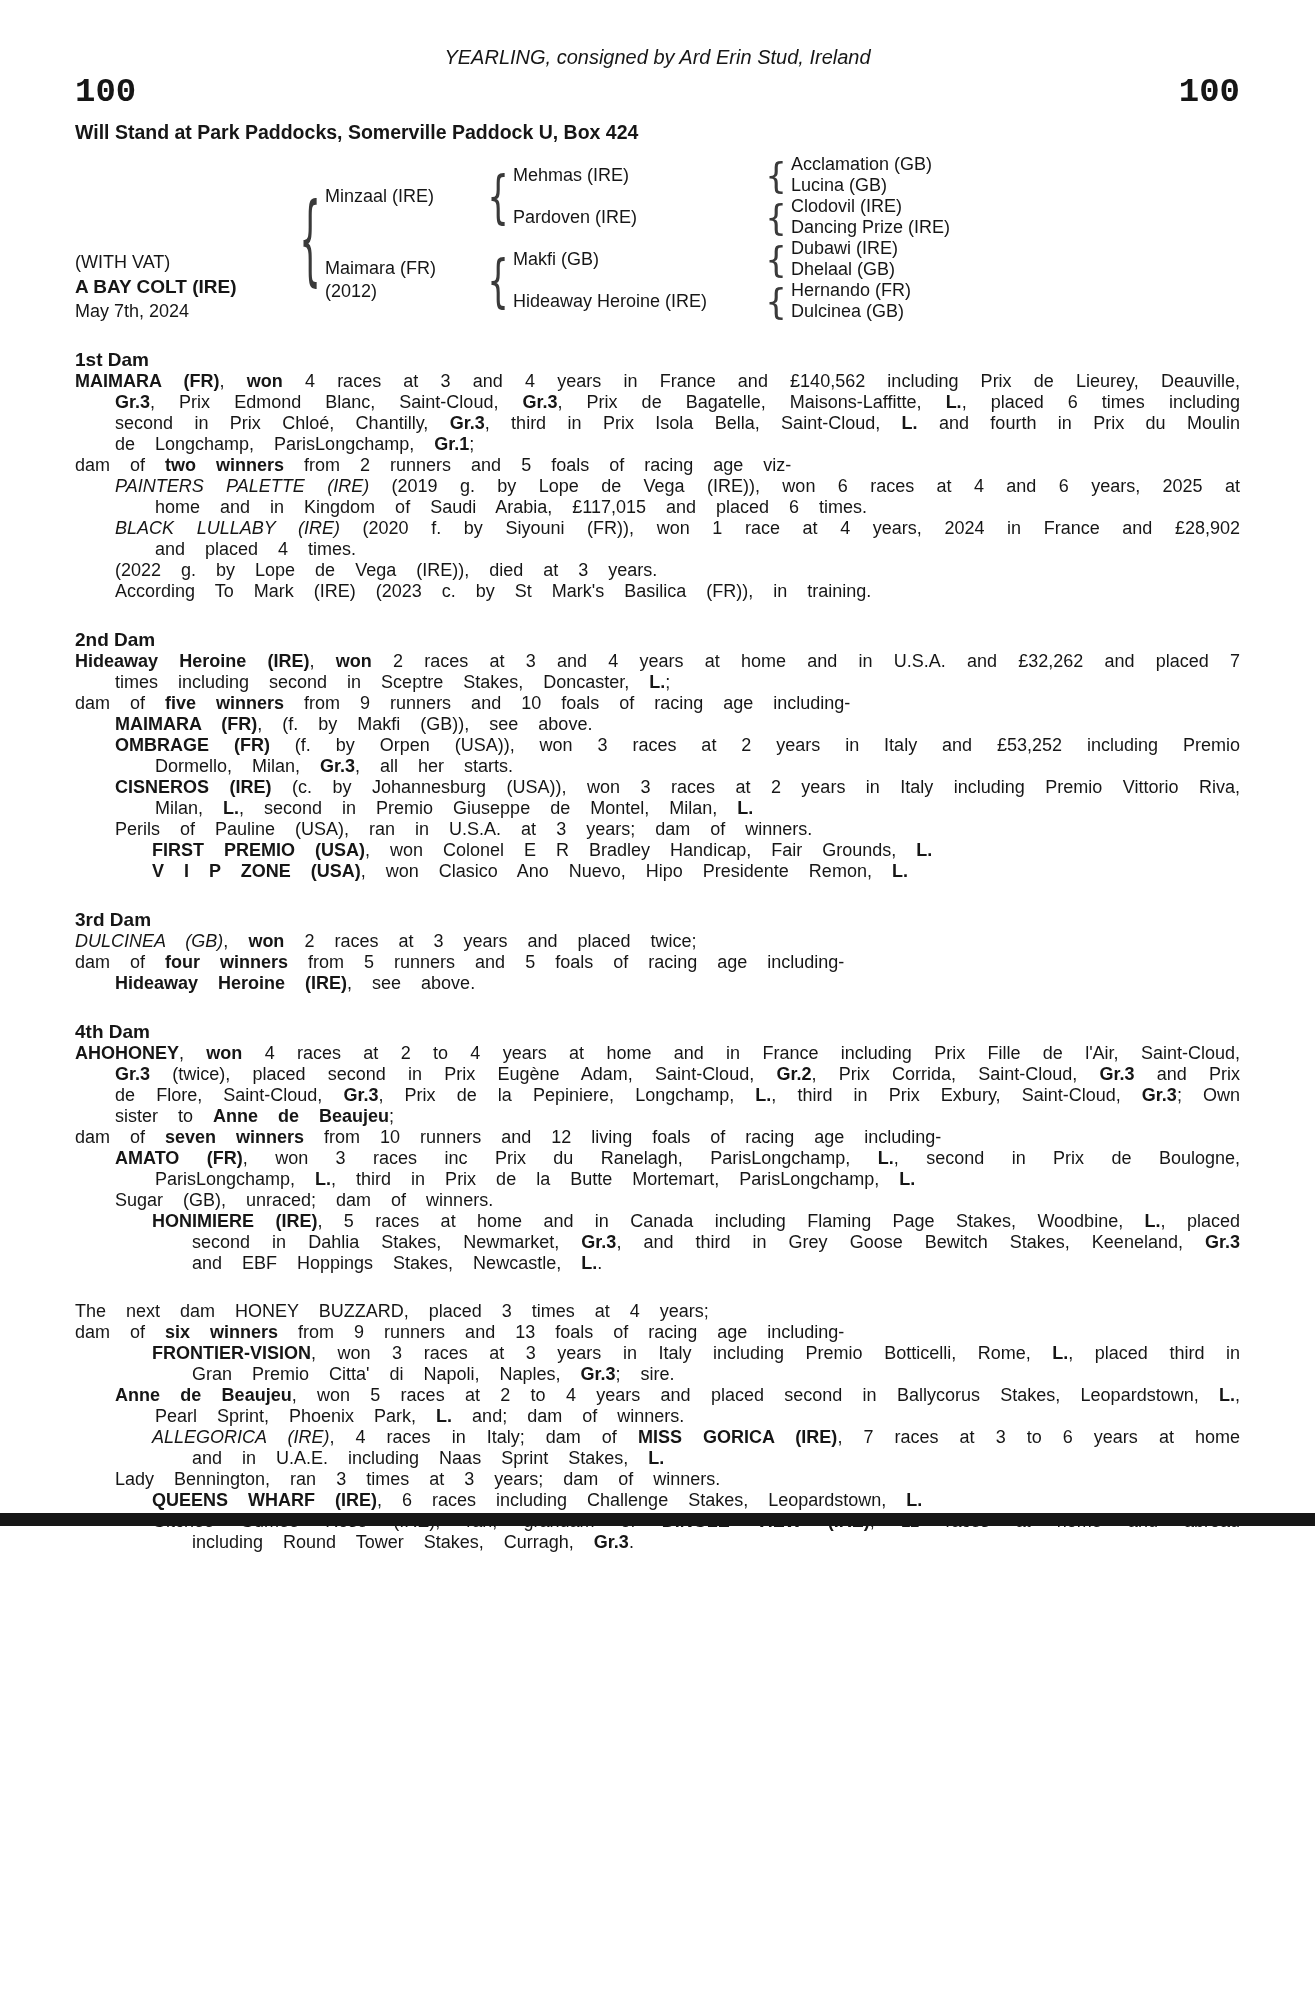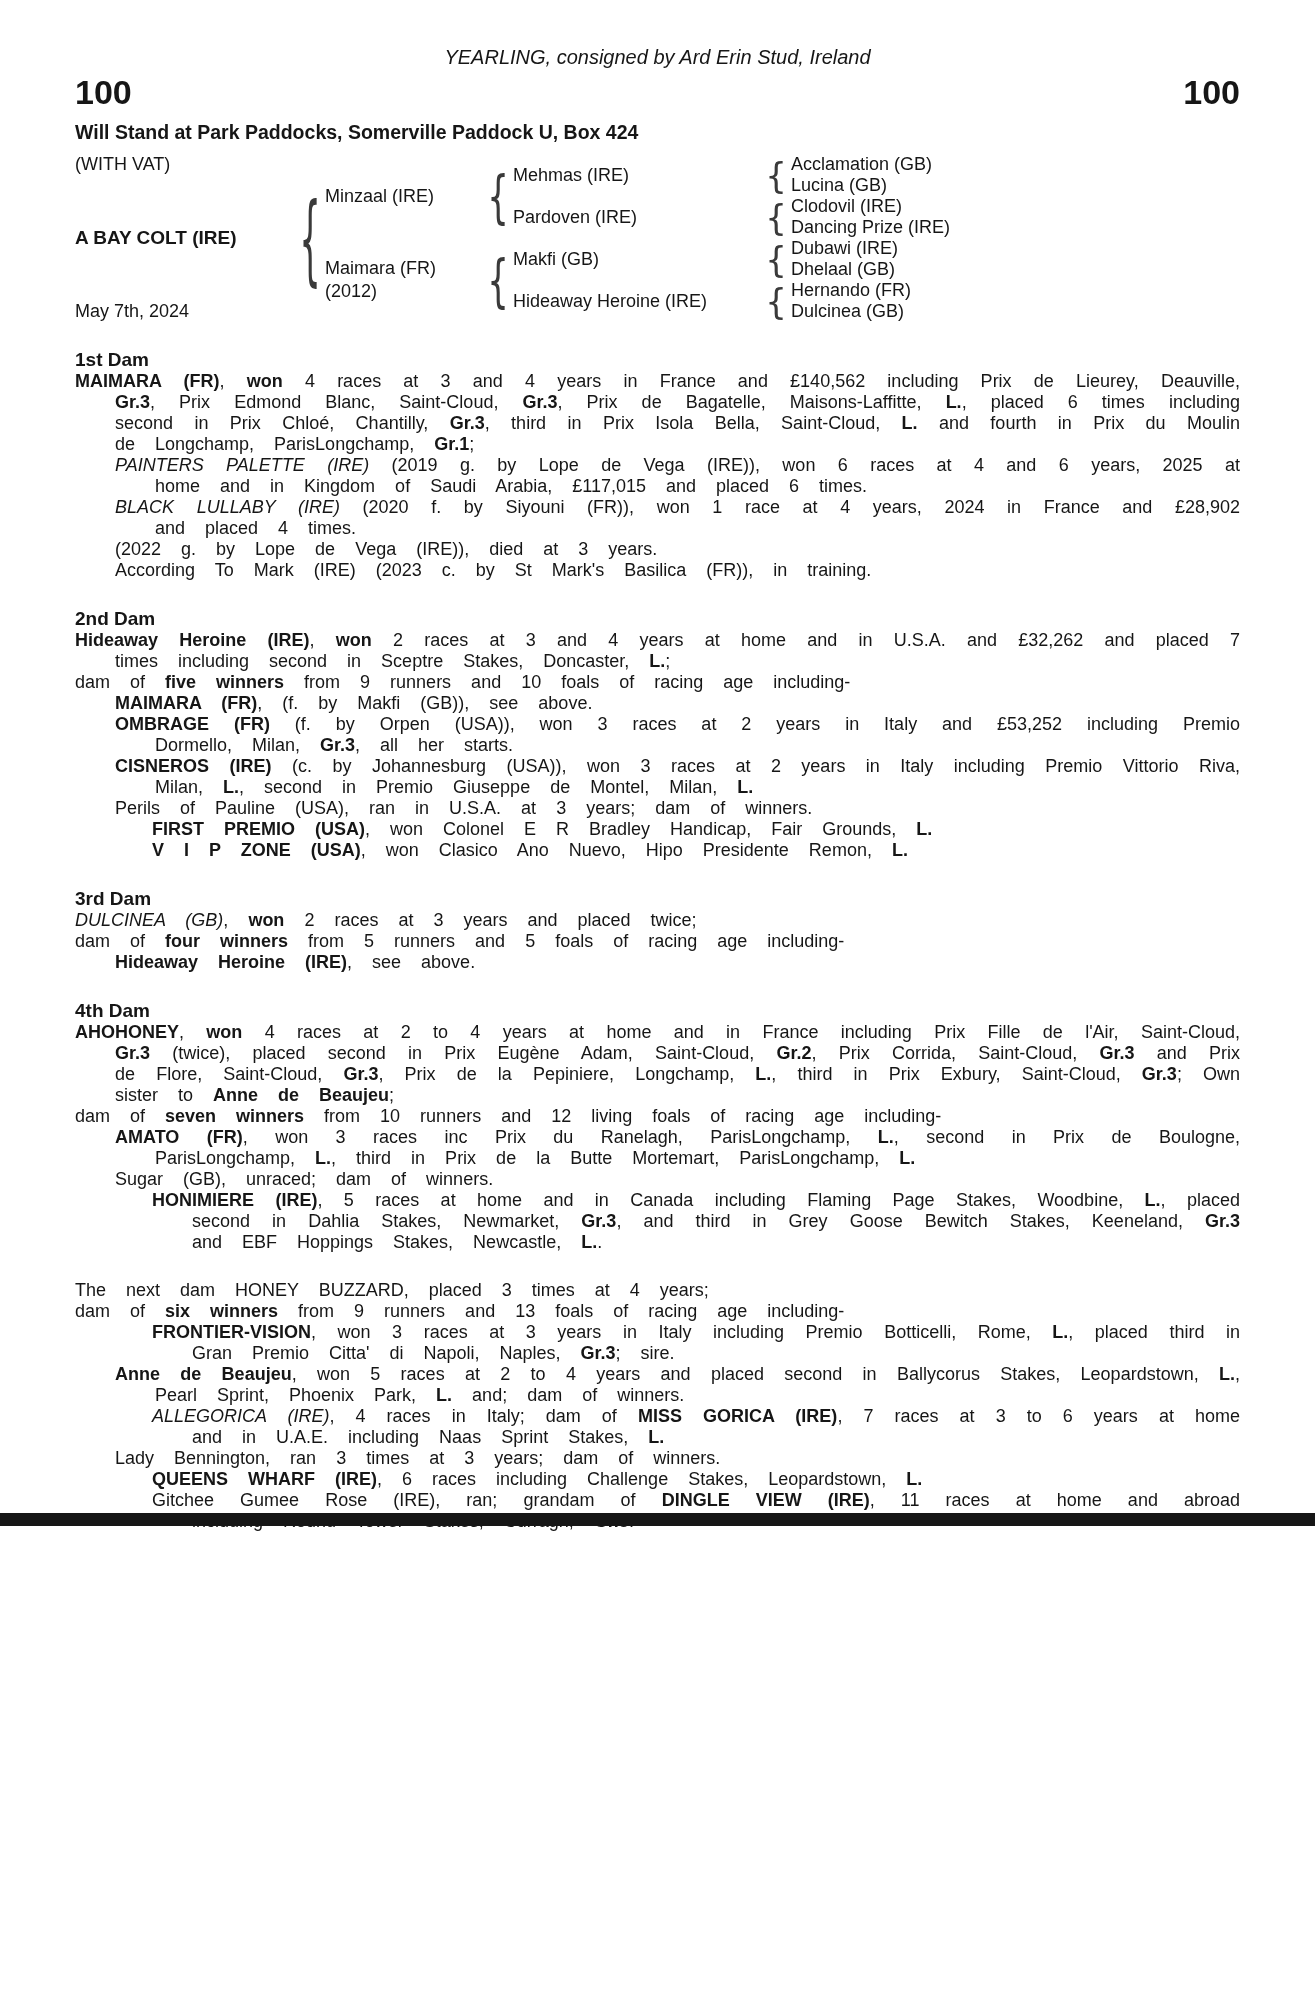--- a/index.html
+++ b/index.html
@@ -12,32 +12,32 @@
     overflow: hidden;
   }
   .page {
     box-sizing: border-box;
     width: 1315px; height: 1528px;
     padding: 46px 75px 0 75px;
     position: relative;
   }
   .consignor { text-align: center; font-style: italic; font-size: 20px; }
   .lot-row { display: flex; justify-content: space-between; align-items: flex-end; margin-top: 6px; }
-  .lot { font-weight: bold; font-size: 34px; line-height: 1; }
+  .lot { font-weight: bold; font-size: 34px; line-height: 1; font-family: Liberation Mono, monospace; }
   .stand-line { font-weight: bold; font-size: 19.5px; margin-top: 12px; }
 
   
   .pedigree {
     display: grid;
     grid-template-columns: 220px 30px 158px 30px 248px 30px auto;
     grid-auto-rows: 21px;
     margin-top: 10px;
     font-size: 18px;
   }
-  .ped-owner { grid-column: 1; grid-row: 1 / 9; display: flex; flex-direction: column; justify-content: space-between; gap: 3px; }
+  .ped-owner { grid-column: 1; grid-row: 1 / 9; display: flex; flex-direction: column; justify-content: flex-end; gap: 3px; }
   .ped-name { font-weight: bold; font-size: 19px; }
   .cell { display: flex; align-items: center; white-space: nowrap; }
   .ped-sire { grid-column: 3; grid-row: 1 / 5; }
   .ped-dam  { grid-column: 3; grid-row: 5 / 9; display: flex; flex-direction: column; justify-content: center; align-items: flex-start; gap: 2px; }
   .gs1 { grid-column: 5; grid-row: 1 / 3; }
   .gs2 { grid-column: 5; grid-row: 3 / 5; }
   .gs3 { grid-column: 5; grid-row: 5 / 7; }
   .gs4 { grid-column: 5; grid-row: 7 / 9; }
   .gp0 { grid-column: 7; grid-row: 1; } .gp1 { grid-column: 7; grid-row: 2; }
   .gp2 { grid-column: 7; grid-row: 3; } .gp3 { grid-column: 7; grid-row: 4; }
@@ -129,20 +129,21 @@
     <div class="cell gp5">Dhelaal (GB)</div>
     <div class="cell gp6">Hernando (FR)</div>
     <div class="cell gp7">Dulcinea (GB)</div>
   </div>
 
 
   <div class="sections">
       <div class="section">
         <div class="section-heading">1st Dam</div>
         <p class="para ind0"><span class="f-b">MAIMARA (FR)</span><span>, </span><span class="f-b">won</span><span> 4 races at 3 and 4 years in France and £140,562 including Prix de Lieurey, Deauville, </span><span class="f-b">Gr.3</span><span>, Prix Edmond Blanc, Saint-Cloud, </span><span class="f-b">Gr.3</span><span>, Prix de Bagatelle, Maisons-Laffitte, </span><span class="f-b">L.</span><span>, placed 6 times including second in Prix Chloé, Chantilly, </span><span class="f-b">Gr.3</span><span>, third in Prix Isola Bella, Saint-Cloud, </span><span class="f-b">L.</span><span> and fourth in Prix du Moulin de Longchamp, ParisLongchamp, </span><span class="f-b">Gr.1</span><span>;</span></p>
+        <p class="para ind0"><span>dam of </span><span class="f-b">two winners</span><span> from 2 runners and 5 foals of racing age viz-</span></p>
         <p class="para ind1"><span class="f-i">PAINTERS PALETTE (IRE)</span><span> (2019 g. by Lope de Vega (IRE)), won 6 races at 4 and 6 years, 2025 at home and in Kingdom of Saudi Arabia, £117,015 and placed 6 times.</span></p>
         <p class="para ind1"><span class="f-i">BLACK LULLABY (IRE)</span><span> (2020 f. by Siyouni (FR)), won 1 race at 4 years, 2024 in France and £28,902 and placed 4 times.</span></p>
         <p class="para ind1"><span>(2022 g. by Lope de Vega (IRE)), died at 3 years.</span></p>
         <p class="para ind1"><span>According To Mark (IRE) (2023 c. by St Mark's Basilica (FR)), in training.</span></p>
       </div>
       <div class="section">
         <div class="section-heading">2nd Dam</div>
         <p class="para ind0"><span class="f-b">Hideaway Heroine (IRE)</span><span>, </span><span class="f-b">won</span><span> 2 races at 3 and 4 years at home and in U.S.A. and £32,262 and placed 7 times including second in Sceptre Stakes, Doncaster, </span><span class="f-b">L.</span><span>;</span></p>
         <p class="para ind0"><span>dam of </span><span class="f-b">five winners</span><span> from 9 runners and 10 foals of racing age including-</span></p>
         <p class="para ind1"><span class="f-b">MAIMARA (FR)</span><span>, (f. by Makfi (GB)), see above.</span></p>

